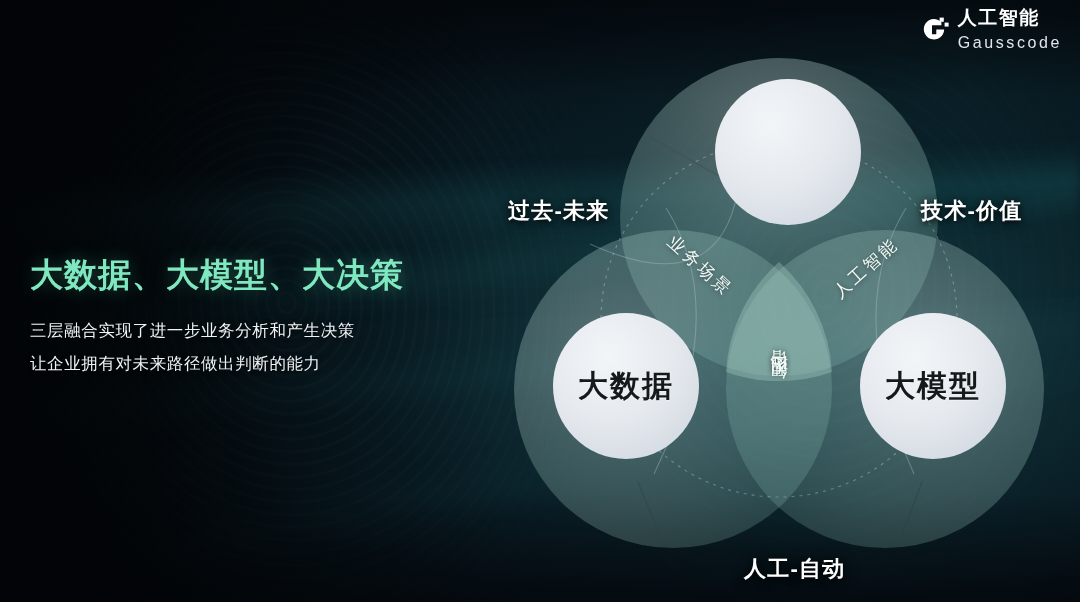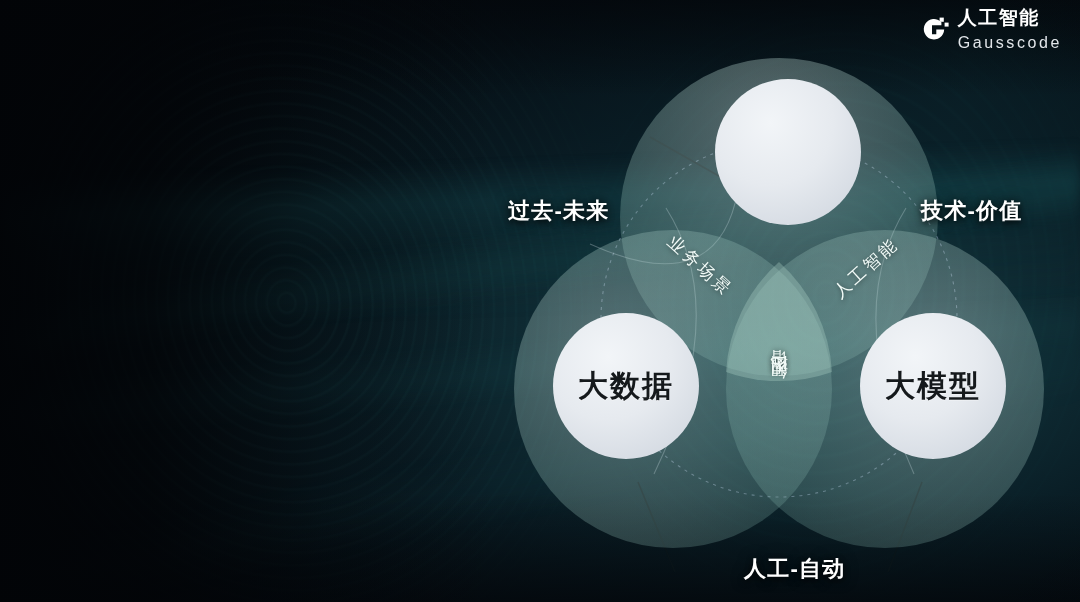--- a/index.html
+++ b/index.html
@@ -200,20 +200,27 @@
         <rect x="20.6" y="2.6" width="4.2" height="4.2" fill="#ffffff"></rect>
         <rect x="25.6" y="7.6" width="4.0" height="4.0" fill="#ffffff"></rect>
       </svg>
     </span>
     <span class="logo-text">
       <span class="logo-cn">人工智能</span>
       <span class="logo-en">Gausscode</span>
     </span>
   </div>
 
+  <div class="copy">
+    <div class="copy-title">大数据、大模型、大决策</div>
+    <div class="copy-sub">
+      <div>三层融合实现了进一步业务分析和产生决策</div>
+      <div>让企业拥有对未来路径做出判断的能力</div>
+    </div>
+  </div>
 
   <div id="venn">
     <svg viewBox="0 0 580 578" preserveAspectRatio="none" aria-hidden="true">
       <defs>
         <radialGradient id="coreGrad" cx="38%" cy="30%" r="78%">
           <stop offset="0%" stop-color="#f2f5f8"></stop>
           <stop offset="55%" stop-color="#e6eaef"></stop>
           <stop offset="100%" stop-color="#d4dae2"></stop>
         </radialGradient>
         <radialGradient id="lobeGradTop" cx="48%" cy="22%" r="80%">

